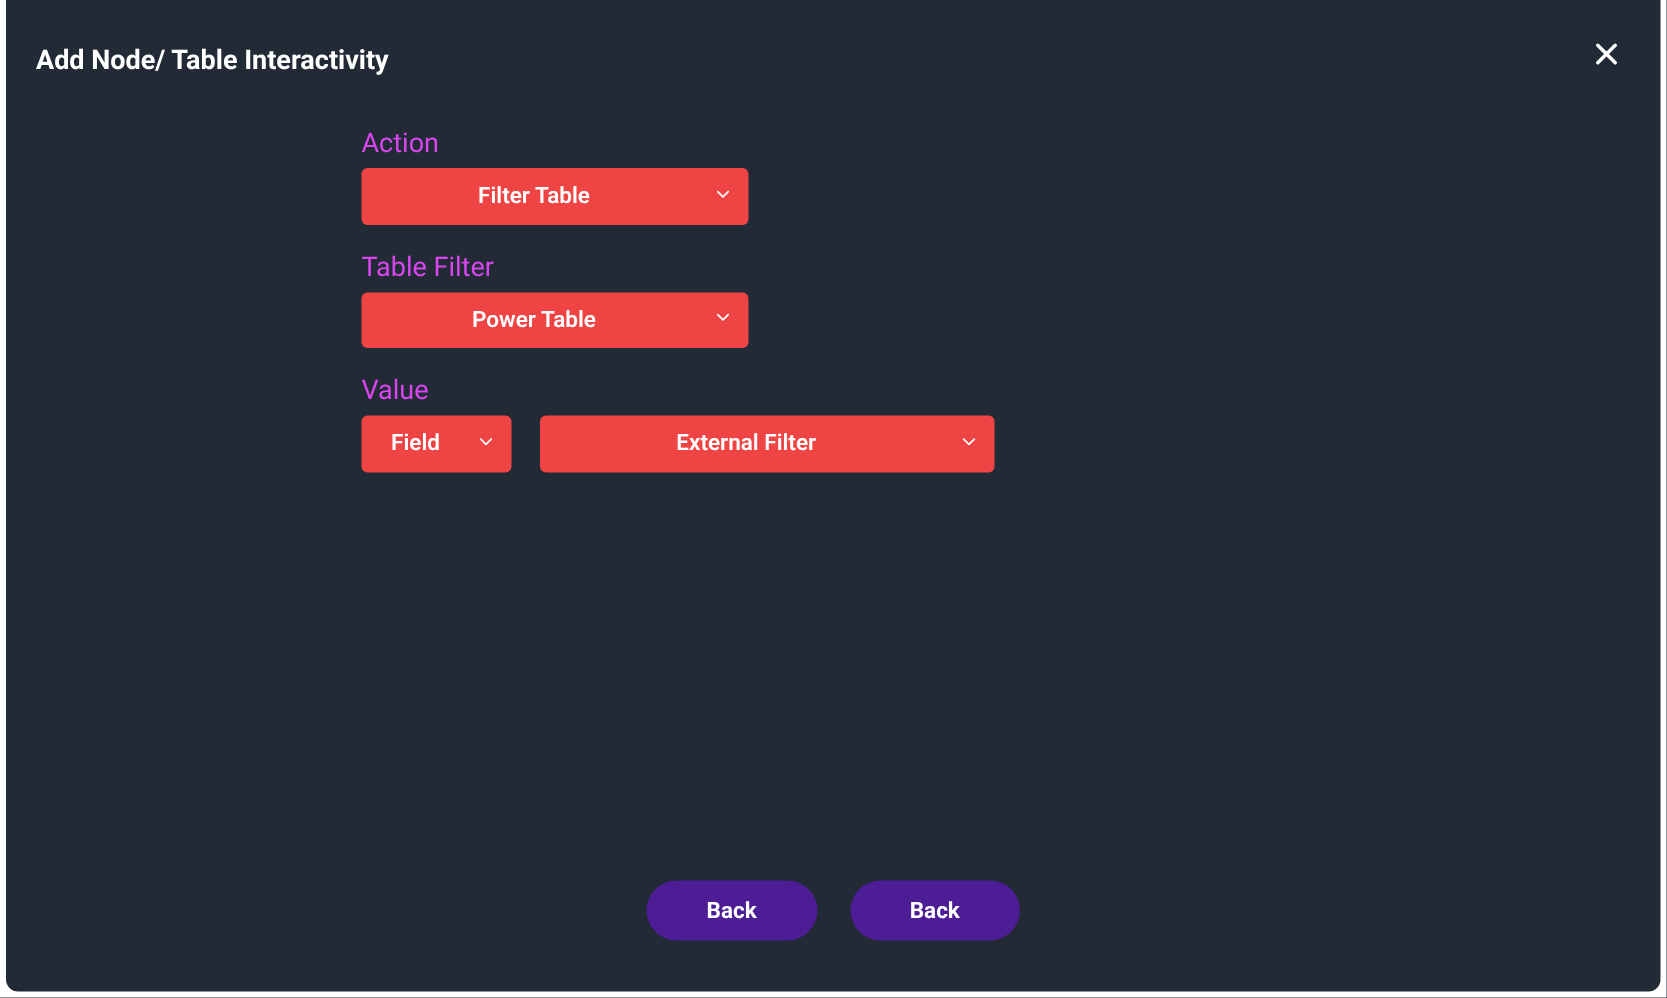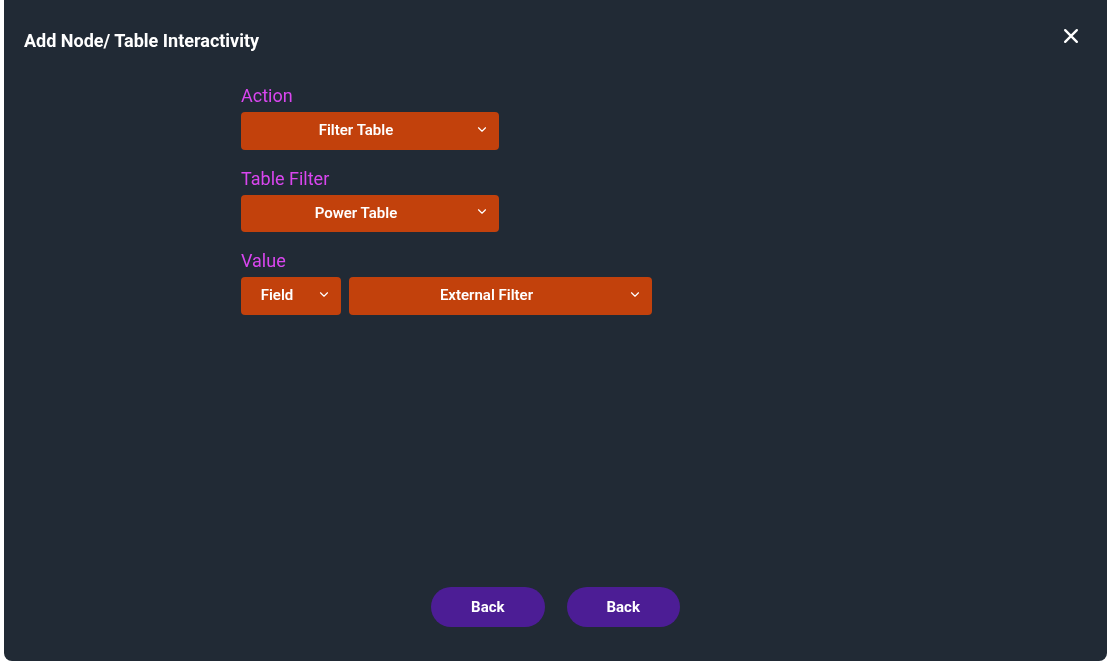--- a/index.html
+++ b/index.html
@@ -65,21 +65,21 @@
       color: #d946ef;
       font-size: 18px;
       font-weight: 400;
       margin-bottom: 6px;
     }
     .select-wrap {
       position: relative;
       display: inline-block;
     }
     .select {
-      background: #c2410c;
+      background: #ef4444;
       border: none;
       border-radius: 4px;
       color: #ffffff;
       font-size: 15px;
       font-weight: 600;
       padding: 9px 40px 9px 12px;
       appearance: none;
       cursor: pointer;
       font-family: inherit;
       line-height: 1.3;
@@ -104,21 +104,21 @@
       pointer-events: none;
     }
     .chev svg {
       width: 14px;
       height: 14px;
       stroke: #ffffff;
       stroke-width: 2;
     }
     .value-row {
       display: flex;
-      gap: 8px;
+      gap: 19px;
     }
     .modal-footer {
       display: flex;
       justify-content: center;
       gap: 22px;
       padding: 0 0 34px 0;
     }
     .btn {
       background: #4c1d95;
       border: none;

